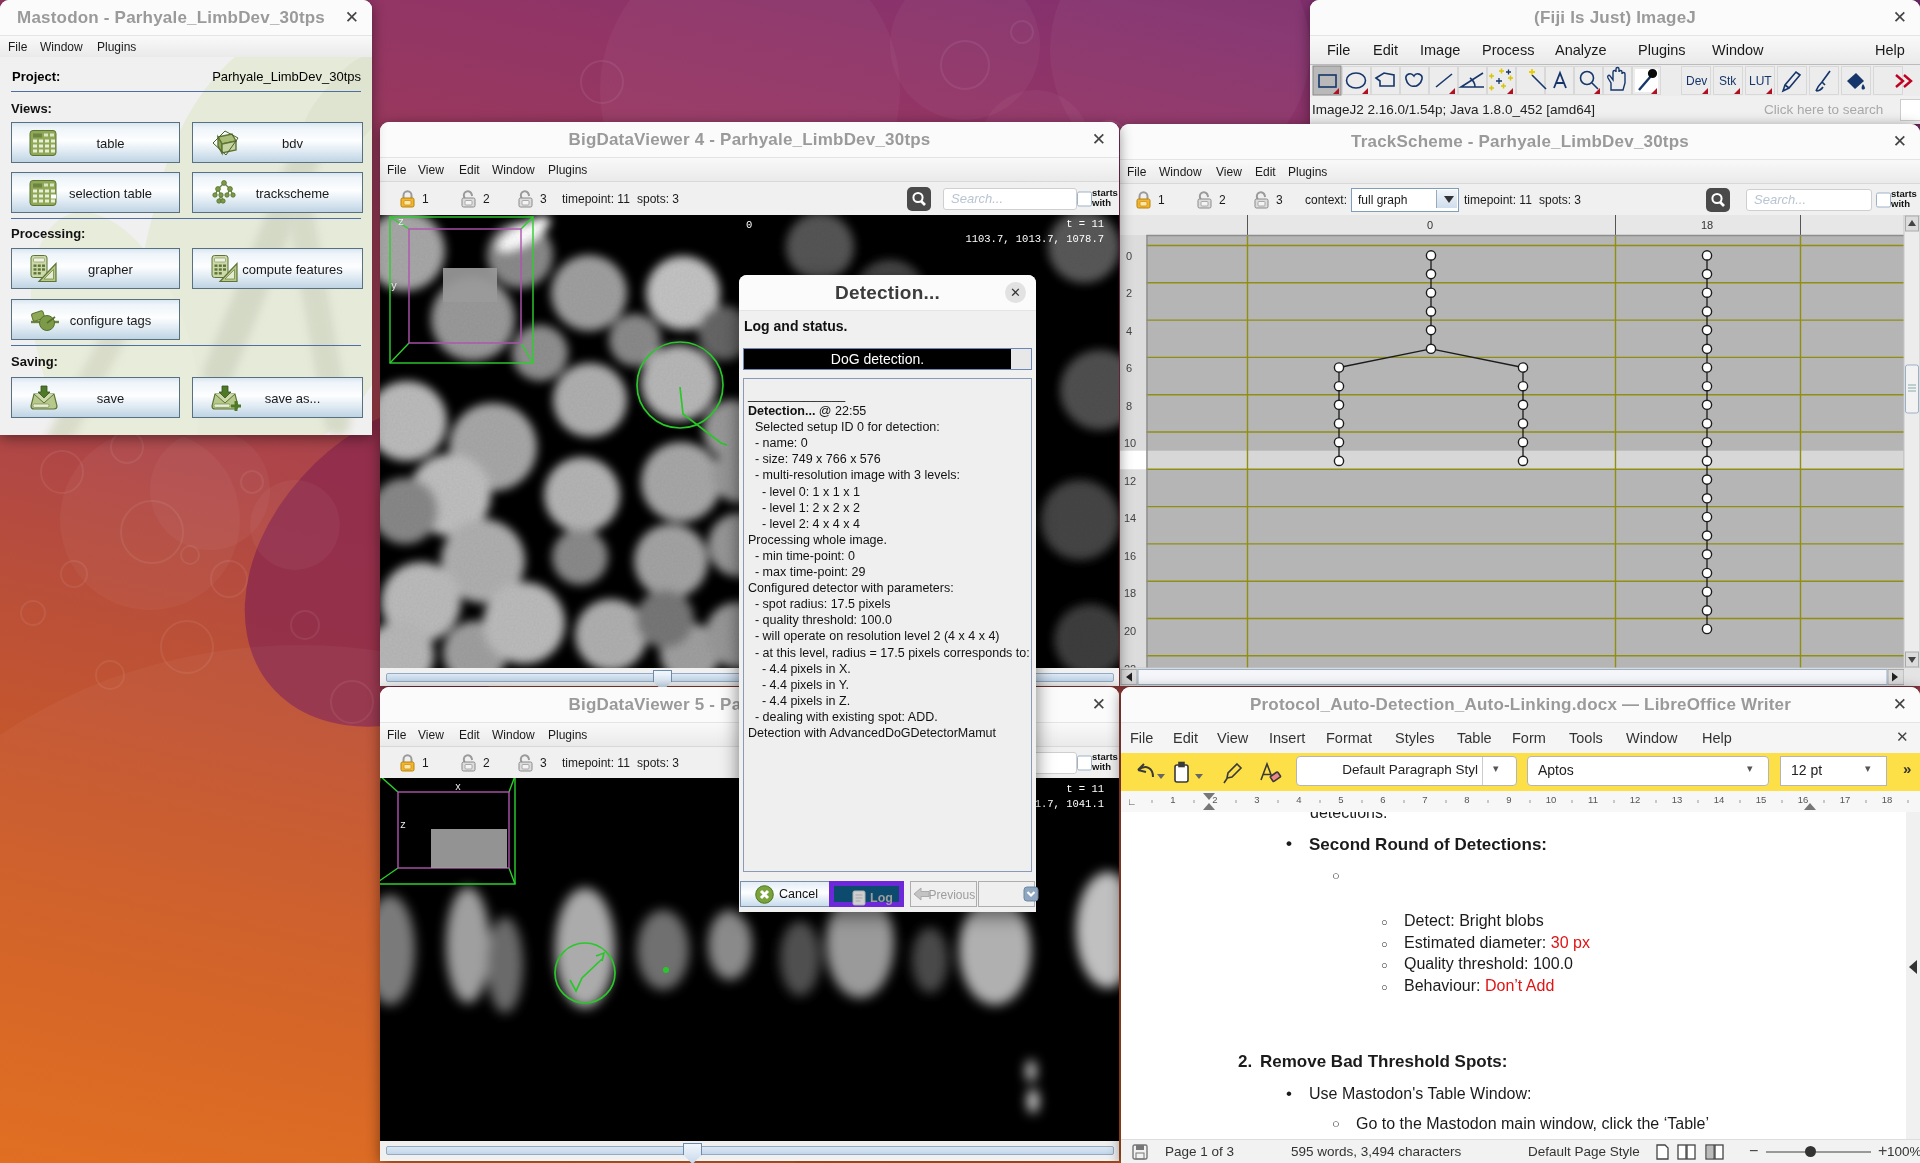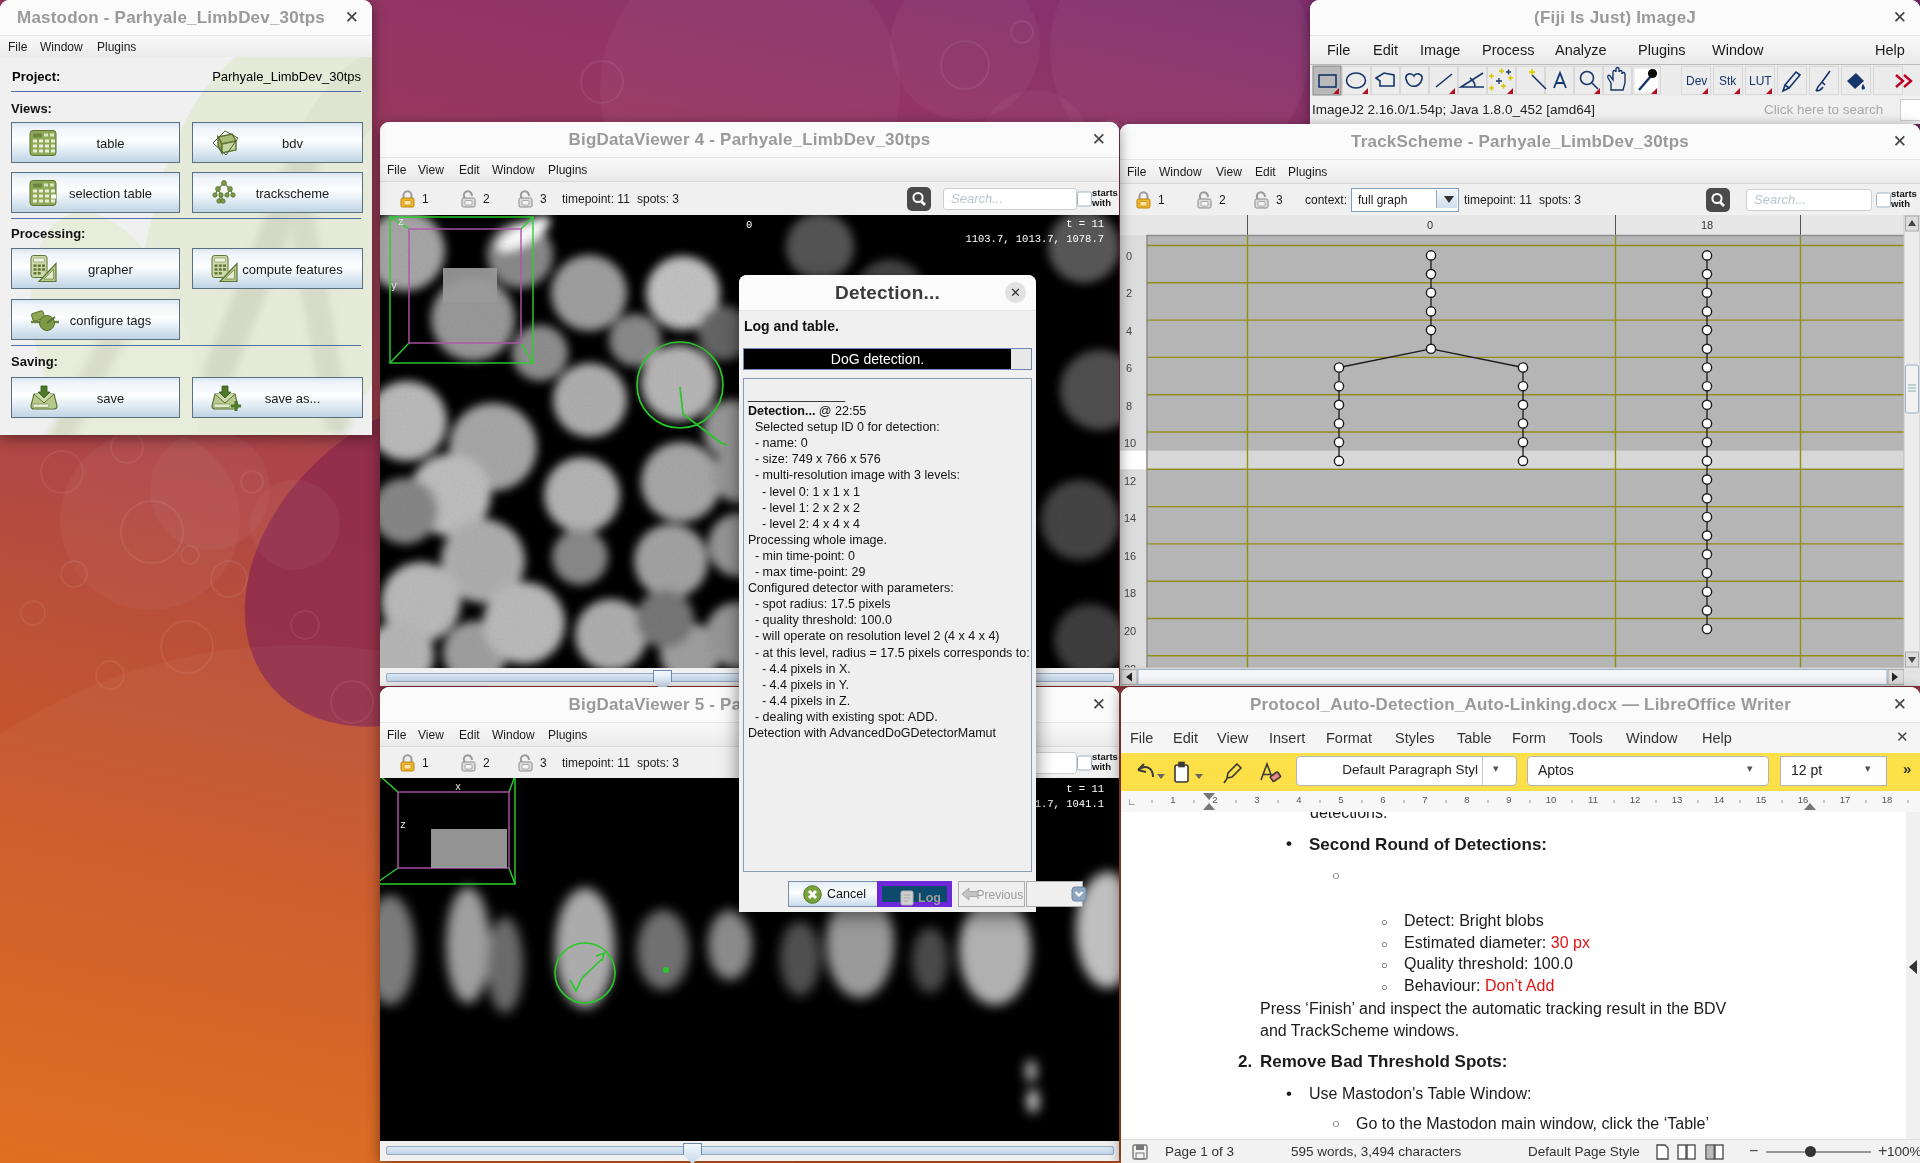--- a/index.html
+++ b/index.html
@@ -830,21 +830,20 @@
       </g>
     </svg>
   </div>
   <div id="wdoc" style="position:absolute;left:0;top:125px;width:785px;height:327px;background:#fff;overflow:hidden;font-size:16px;color:#1b1b1b;">
     <div class="abs" style="left:189px;top:-8px;">detections.</div>
     <div class="abs" style="left:165px;top:22px;font-size:17px;font-weight:bold;">•</div>
     <div class="abs" style="left:188px;top:23px;font-size:17px;font-weight:bold;">Second Round of Detections:</div>
     <div class="abs" style="left:211px;top:56px;font-size:13px;">○</div>
     <div class="abs" style="left:260px;top:100px;font-size:11px;line-height:21.5px;">○<br>○<br>○<br>○</div>
     <div class="abs" style="left:283px;top:98px;line-height:21.5px;">Detect: Bright blobs<br>Estimated diameter: <span style="color:#e01414;">30 px</span><br>Quality threshold: 100.0<br>Behaviour: <span style="color:#e01414;">Don’t Add</span></div>
-    <div class="abs" style="left:139px;top:186px;line-height:21.5px;">Press ‘Finish’ and inspect the automatic tracking result in the BDV<br>and TrackScheme windows.</div>
     <div class="abs" style="left:117px;top:240px;font-size:17px;font-weight:bold;">2.</div>
     <div class="abs" style="left:139px;top:240px;font-size:17px;font-weight:bold;">Remove Bad Threshold Spots:</div>
     <div class="abs" style="left:165px;top:272px;font-size:17px;">•</div>
     <div class="abs" style="left:188px;top:273px;">Use Mastodon's Table Window:</div>
     <div class="abs" style="left:211px;top:304px;font-size:13px;">○</div>
     <div class="abs" style="left:235px;top:303px;">Go to the Mastodon main window, click the ‘Table’</div>
   </div>
   <div class="abs" style="left:785px;top:125px;width:14px;height:327px;background:#f0f0f0;">
     <div class="abs" style="left:3px;top:148px;width:0;height:0;border-top:7px solid transparent;border-bottom:7px solid transparent;border-right:8px solid #333;"></div>
   </div>
@@ -873,21 +872,21 @@
     <span class="abs" style="left:757px;top:2px;font-size:16px;color:#444;">+</span>
     <span class="abs" style="left:766px;top:4px;">100%</span>
   </div>
 </div>
 
 <div class="win" id="det" style="left:739px;top:275px;width:297px;height:637px;border-radius:8px 8px 0 0;box-shadow:0 4px 18px rgba(0,0,0,.5);background:#f0f0f0;">
   <div class="tbar" style="border-radius:8px 8px 0 0;">
       <div class="t" style="color:#3c3c3c;font-size:19px;top:7px;">Detection...</div>
    <div style="position:absolute;right:10px;top:7px;width:21px;height:21px;border-radius:50%;background:#e2e2e2;text-align:center;line-height:21px;font-size:13px;color:#333;">✕</div>
     </div>
-  <div style="position:absolute;left:5px;top:43px;font-size:14px;font-weight:bold;color:#111;">Log and table.</div>
+  <div style="position:absolute;left:5px;top:43px;font-size:14px;font-weight:bold;color:#111;">Log and status.</div>
   <div style="position:absolute;left:4px;top:73px;width:287px;height:20px;border:1px solid #6d87b5;background:#e8e8e8;">
     <div style="position:absolute;left:0;top:0;width:267px;height:20px;background:#000;"></div>
     <div style="position:absolute;left:0;top:2px;width:267px;text-align:center;color:#fff;font-size:14px;">DoG detection.</div>
   </div>
   <div id="detlog" style="position:absolute;left:4px;top:103px;width:287px;height:492px;border:1px solid #8a9cb5;background:#efefef;font-size:12.5px;line-height:16.1px;color:#111;white-space:pre;overflow:hidden;"><div style="position:absolute;left:4px;top:8px;">______________
 <b>Detection...</b> @ 22:55
   Selected setup ID 0 for detection:
   - name: 0
   - size: 749 x 766 x 576
   - multi-resolution image with 3 levels:
@@ -900,21 +899,21 @@
 Configured detector with parameters:
   - spot radius: 17.5 pixels
   - quality threshold: 100.0
   - will operate on resolution level 2 (4 x 4 x 4)
   - at this level, radius = 17.5 pixels corresponds to:
     - 4.4 pixels in X.
     - 4.4 pixels in Y.
     - 4.4 pixels in Z.
   - dealing with existing spot: ADD.
 Detection with AdvancedDoGDetectorMamut</div></div>
-  <div id="detbtns" style="position:absolute;left:0px;top:605px;width:255px;height:28px;font-size:12.5px;margin-left:48px;">
+  <div id="detbtns" style="position:absolute;left:0px;top:605px;width:255px;height:28px;font-size:12.5px;">
     <span class="abs" style="left:1px;top:1px;width:91px;height:26px;border:1.5px solid #7a8ea8;background:linear-gradient(#e3edf6,#fdfeff 45%,#c7dbec);box-sizing:border-box;">
       <svg class="abs" style="left:14px;top:3px;" width="19" height="19" viewBox="0 0 19 19">
           <circle cx="9.5" cy="9.5" r="8.8" fill="#7aa33c" stroke="#4e7a1e"></circle>
           <path d="M6 6 L13 13 M13 6 L6 13" stroke="#fff" stroke-width="3"></path>
         </svg>
       <span class="abs" style="left:38px;top:5px;color:#111;font-size:12.5px;">Cancel</span>
     </span>
     <span class="abs" style="left:90px;top:1px;width:75px;height:26px;border:5px solid #6d28d9;background:#0c4a6e;box-sizing:border-box;">
       <svg class="abs" style="left:18px;top:4px;" width="15" height="16" viewBox="0 0 15 16">
           <rect x="1" y="1" width="12" height="14" rx="1.5" fill="#cfcfcf" stroke="#b0b0b0"></rect>

